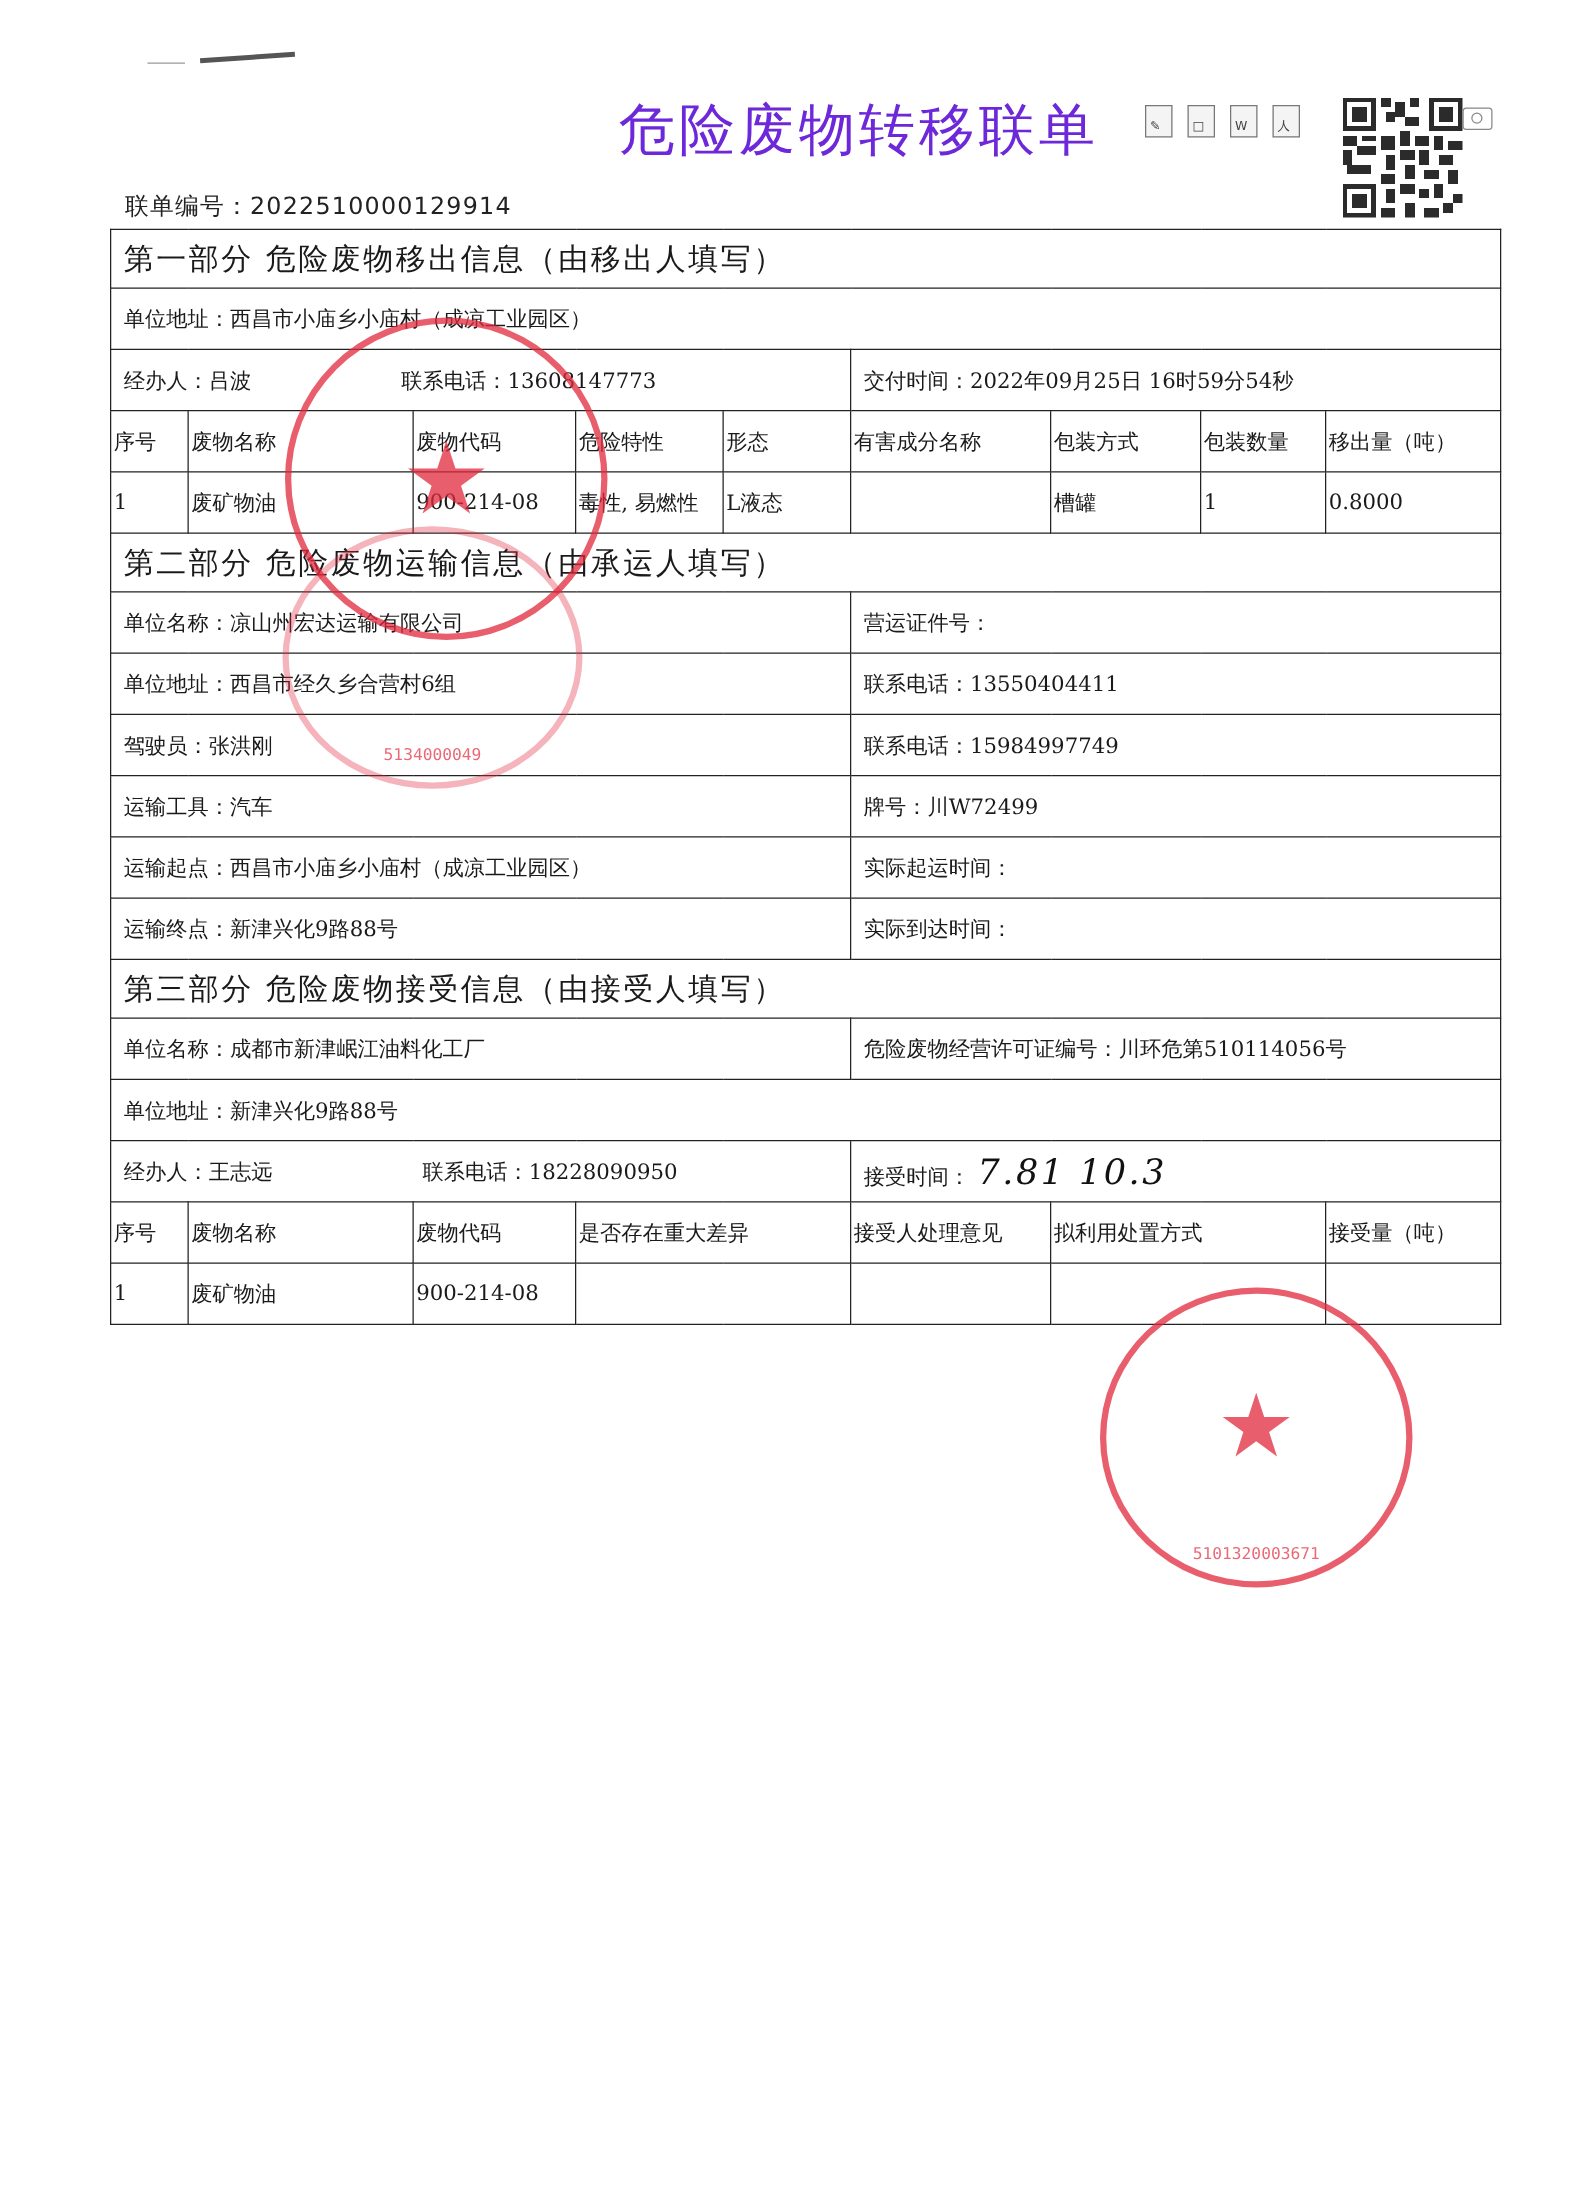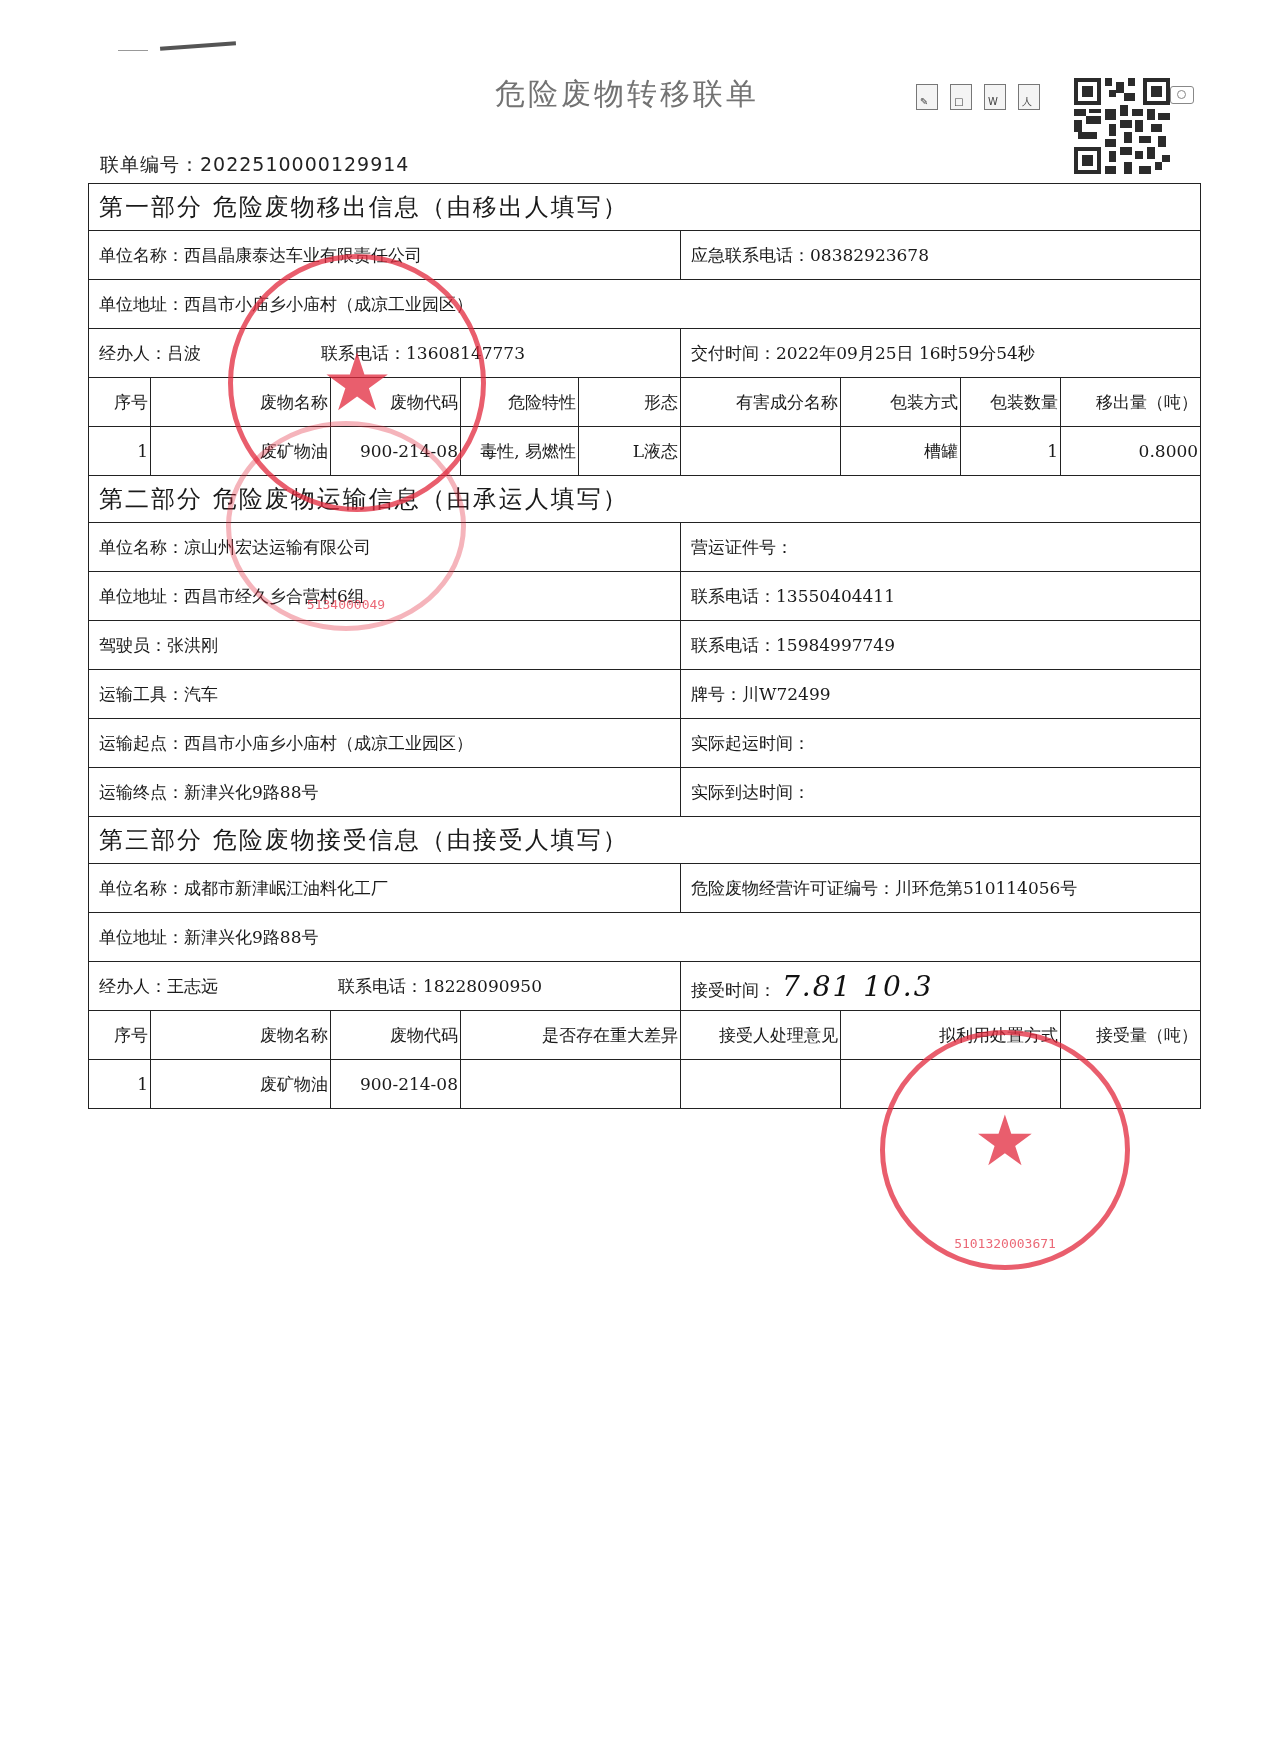--- a/index.html
+++ b/index.html
@@ -1,34 +1,34 @@
 <!DOCTYPE html>
 <html><head>
 <meta charset="utf-8">
 <style>
   html, body { margin: 0; padding: 0; background: #ffffff; }
   body { width: 1276px; height: 1754px; position: relative; overflow: hidden;
          font-family: "DejaVu Serif", "Liberation Serif", serif; color: #1a1a1a; }
   .scan-mark { position: absolute; }
-  .title { position: absolute; left: 495px; top: 74px; font-size: 30px; letter-spacing: 3px;
-           font-family: "DejaVu Sans", "Liberation Sans", sans-serif; font-weight: 300; color: #737373; }
+  .title { position: absolute; left: 495px; top: 74px; font-size: 45px; letter-spacing: 3px;
+           font-family: "DejaVu Sans", "Liberation Sans", sans-serif; font-weight: 300; color: #6d28d9; }
   .serial { position: absolute; left: 100px; top: 152px; font-size: 19px;
             font-family: "DejaVu Sans", "Liberation Sans", sans-serif; color: #222; letter-spacing: 1px; }
   .doc-icons { position: absolute; left: 916px; top: 84px; display: flex; gap: 12px; }
   .doc-icon { width: 20px; height: 24px; border: 1.5px solid #777; position: relative; background: #f4f4f4; }
   .doc-icon::before { content: ""; position: absolute; left: -5px; top: -4px; width: 10px; height: 14px; border: 1.5px solid #999; background: #fff; z-index: -1; }
   .doc-icon span { position: absolute; left: 3px; bottom: 2px; font-size: 10px; line-height: 10px; color: #444; font-family: "DejaVu Sans", sans-serif; }
   .qr { position: absolute; left: 1074px; top: 78px; width: 96px; height: 96px; }
   .cam { position: absolute; left: 1170px; top: 86px; width: 22px; height: 16px; border: 1.5px solid #888; border-radius: 3px; }
   .cam::after { content: ""; position: absolute; left: 6px; top: 3px; width: 7px; height: 7px; border: 1.5px solid #888; border-radius: 50%; }
 
   table.form { position: absolute; left: 88px; top: 183px; width: 1112px; border-collapse: collapse; table-layout: fixed; }
   table.form td { border: 1.6px solid #222; height: 48px; font-size: 17px; padding: 0 10px; vertical-align: middle; white-space: nowrap; overflow: hidden; }
   table.form td.sec { font-size: 24px; letter-spacing: 2px; font-family: "DejaVu Sans", "Liberation Sans", sans-serif; height: 46px; }
-  table.form td.c { text-align: right; padding: 0 2px; margin-left: 14px; }
+  table.form td.c { text-align: left; padding: 0 2px; margin-left: 14px; }
   .gap { display: inline-block; width: 120px; }
   .hand { font-family: "DejaVu Serif", serif; font-style: italic; font-size: 28px; color: #111; margin-left: 6px; letter-spacing: 2px; }
 
   .stamp { position: absolute; border-radius: 50%; border: 5px solid rgba(226,40,60,0.75); pointer-events: none; }
   .stamp .star { position: absolute; left: 50%; top: 50%; transform: translate(-50%,-50%); color: rgba(226,40,60,0.75); font-size: 80px; line-height: 1; }
   .stamp .code { position: absolute; width: 100%; text-align: center; color: rgba(226,40,60,0.7); font-size: 13px; font-family: "DejaVu Sans Mono", monospace; }
 </style>
 </head>
 <body>
 
@@ -115,24 +115,20 @@
       <col style="width:120px">
       <col style="width:100px">
       <col style="width:140px">
   </colgroup>
 
   <tbody>
       <tr>
         <td colspan="9" class="sec">第一部分 危险废物移出信息（由移出人填写）</td>
       </tr>
   <tr>
-    <td colspan="5">单位名称：西昌晶康泰达车业有限责任公司</td>
-    <td colspan="4">应急联系电话：08382923678</td>
-  </tr>
-  <tr>
         <td colspan="9">单位地址：西昌市小庙乡小庙村（成凉工业园区）</td>
       </tr>
   <tr>
     <td colspan="5"><span>经办人：吕波</span><span class="gap"></span><span>联系电话：13608147773</span></td>
     <td colspan="4">交付时间：2022年09月25日 16时59分54秒</td>
   </tr>
   <tr>
     <td class="c">序号</td>
     <td class="c">废物名称</td>
     <td class="c">废物代码</td>

